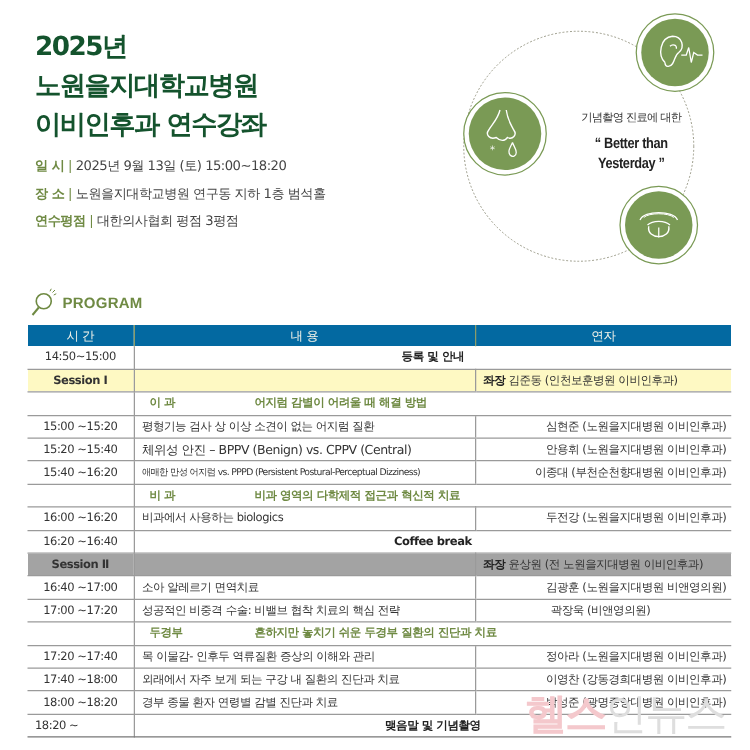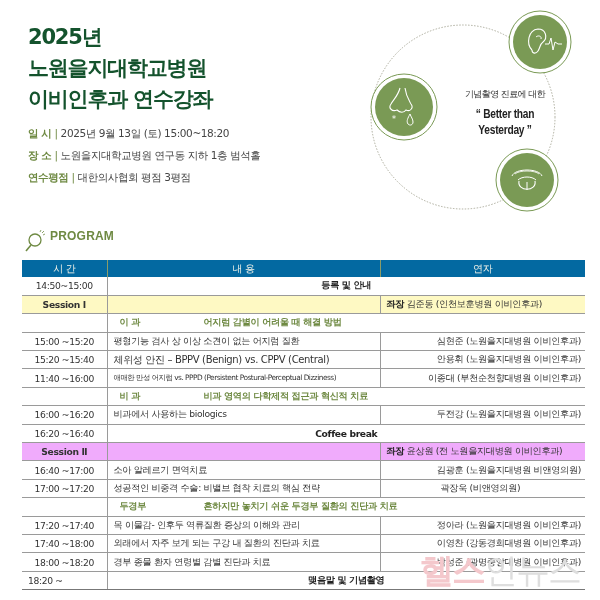--- a/index.html
+++ b/index.html
@@ -14,32 +14,32 @@
   .info .lbl { color: #6f8a43; font-weight: bold; }
   .info .sep { color: #6f8a43; margin: 0 3px; }
   .info .val { color: #444; }
 
   .hero { position: absolute; left: 300px; top: 0; width: 300px; height: 230px; }
   .hero svg { position: absolute; left: 0; top: 0; }
   .hero-text { position: absolute; left: 150px; top: 88px; width: 110px; text-align: center; }
   .hero-sub { font-size: 9px; color: #333; letter-spacing: -0.6px; white-space: nowrap; }
   .hero-quote { font-family: "Liberation Sans", sans-serif; font-weight: bold; font-size: 12px; color: #222; line-height: 16px; margin-top: 5px; letter-spacing: -0.3px; transform: scaleX(0.85); }
 
-  .prog-head { position: absolute; left: 24px; top: 229px; height: 26px; display: flex; align-items: flex-start; }
+  .prog-head { position: absolute; left: 24px; top: 229px; height: 26px; display: flex; align-items: center; }
   .prog-head .lbl { color: #6f8a43; font-weight: bold; font-size: 12px; margin-left: 4px; letter-spacing: 0.2px; font-family: "Liberation Sans", sans-serif; }
 
   table.prog { position: absolute; left: 22px; top: 260px; width: 563px; border-collapse: collapse; font-size: 9.2px; letter-spacing: -0.35px; table-layout: fixed; }
   table.prog td, table.prog th { height: 18.4px; padding: 0 6px; border-bottom: 1px solid #9a9a9a; white-space: nowrap; overflow: hidden; }
   table.prog th { background: #0369a1; color: #f4f4ea; font-weight: normal; font-size: 10px; height: 17px; border-bottom: none; }
   table.prog th + th { border-left: 1px solid #8b9c68; }
   table.prog td.time { text-align: center; color: #333; border-right: 1px solid #9a9a9a; }
   table.prog td.center { text-align: center; font-weight: bold; color: #222; }
   table.prog td.spk { text-align: right; padding-right: 4px; border-left: 1px solid #9a9a9a; color: #333; }
   table.prog tr.sess1 td { background: #fef9c3; }
-  table.prog tr.sess2 td { background: #f0abfc; }
+  table.prog tr.sess2 td { background: #a3a3a3; }
   table.prog td.sess { text-align: center; font-weight: bold; color: #333; }
   table.prog td.chair { text-align: left; border-left: 1px solid #9a9a9a; color: #333; }
   table.prog td.chair b { font-weight: bold; color: #222; }
   table.prog td.section { color: #6f8a43; font-weight: bold; }
   table.prog td.section .dept { display: inline-block; width: 90px; padding-left: 6px; }
   table.prog tr.last td { border-bottom: 1px solid #777; }
 
   .watermark { position: absolute; left: 420px; top: 548px; font-size: 34px; font-weight: bold; letter-spacing: -2px; white-space: nowrap; }
   .watermark .r { color: #f4c8cc; }
   .watermark .g { color: #dedede; font-weight: normal; }
@@ -141,21 +141,21 @@
       <td class="time">15:00 ~15:20</td>
       <td>평형기능 검사 상 이상 소견이 없는 어지럼 질환</td>
       <td class="spk">심현준 (노원을지대병원 이비인후과)</td>
     </tr>
     <tr>
       <td class="time">15:20 ~15:40</td>
       <td style="font-size:10px">체위성 안진 – BPPV (Benign) vs. CPPV (Central)</td>
       <td class="spk">안용휘 (노원을지대병원 이비인후과)</td>
     </tr>
     <tr>
-      <td class="time">11:40 ~16:00</td>
+      <td class="time">15:40 ~16:20</td>
       <td style="font-size:7.4px;letter-spacing:-0.5px">애매한 만성 어지럼 vs. PPPD (Persistent Postural-Perceptual Dizziness)</td>
       <td class="spk">이종대 (부천순천향대병원 이비인후과)</td>
     </tr>
     <tr>
       <td class="time"></td>
       <td class="section" colspan="2"><span class="dept">비  과</span><span>비과 영역의 다학제적 접근과 혁신적 치료</span></td>
     </tr>
     <tr>
       <td class="time">16:00 ~16:20</td>
       <td>비과에서 사용하는 biologics</td>

